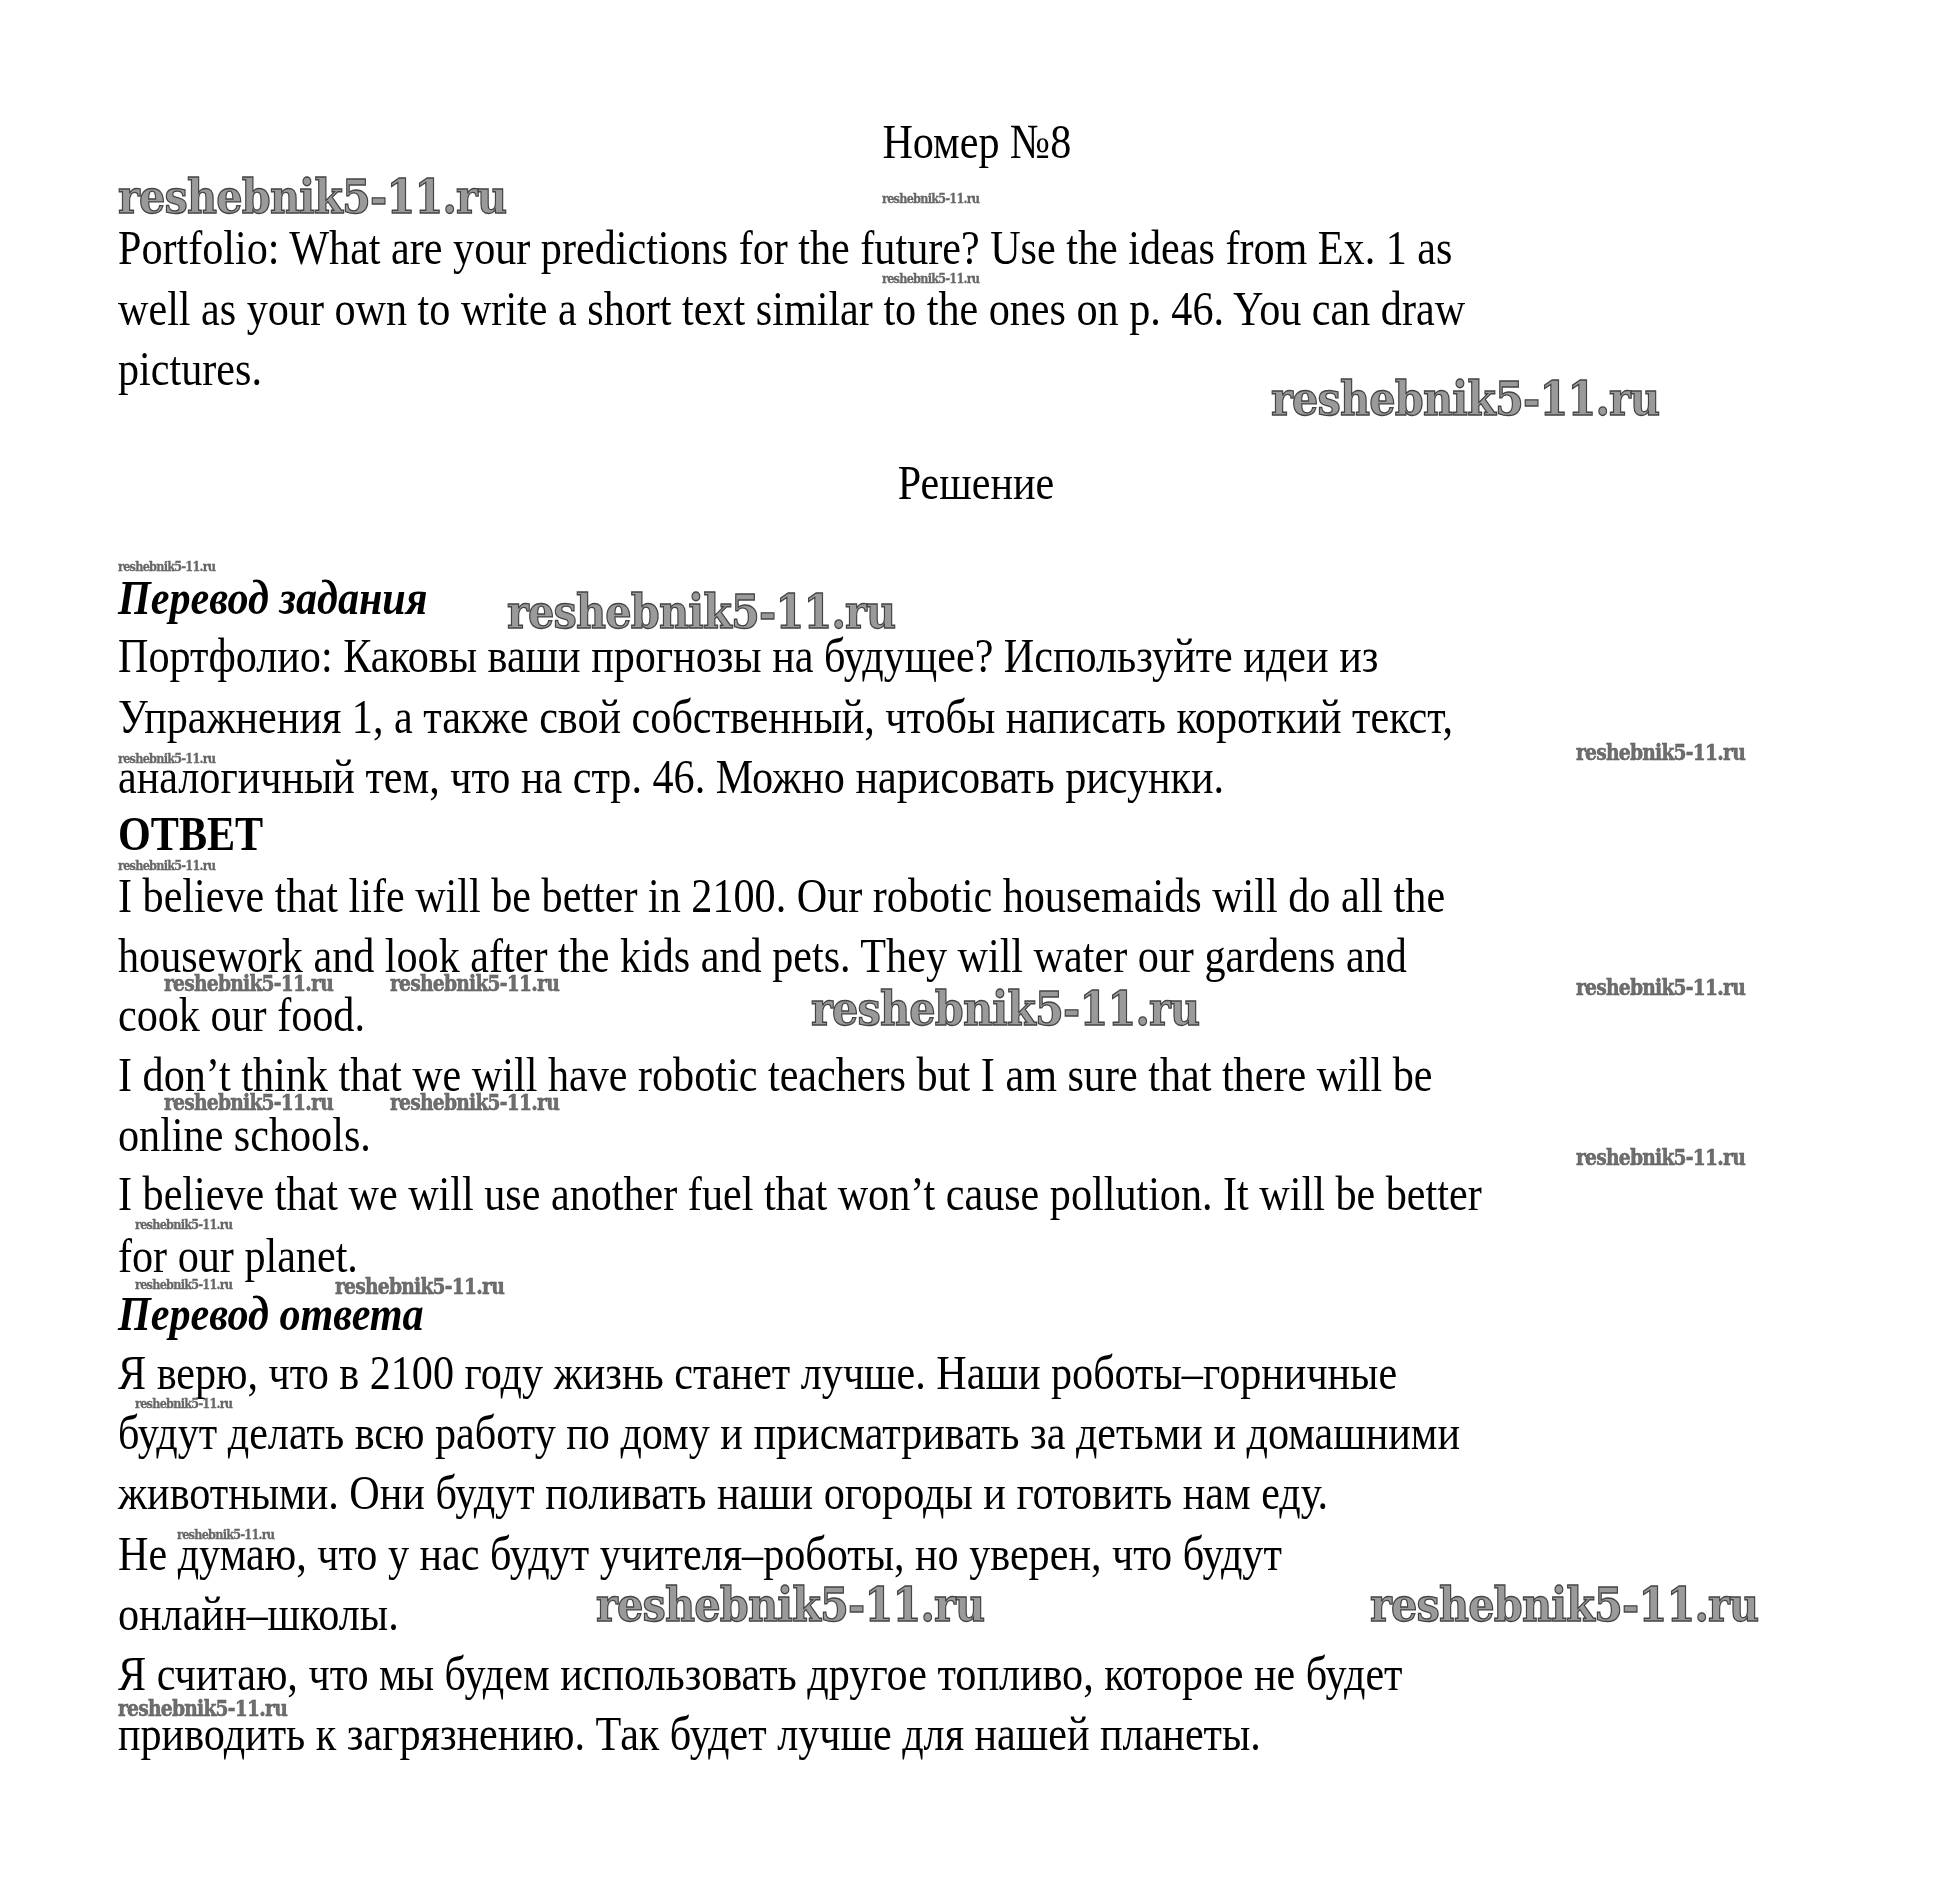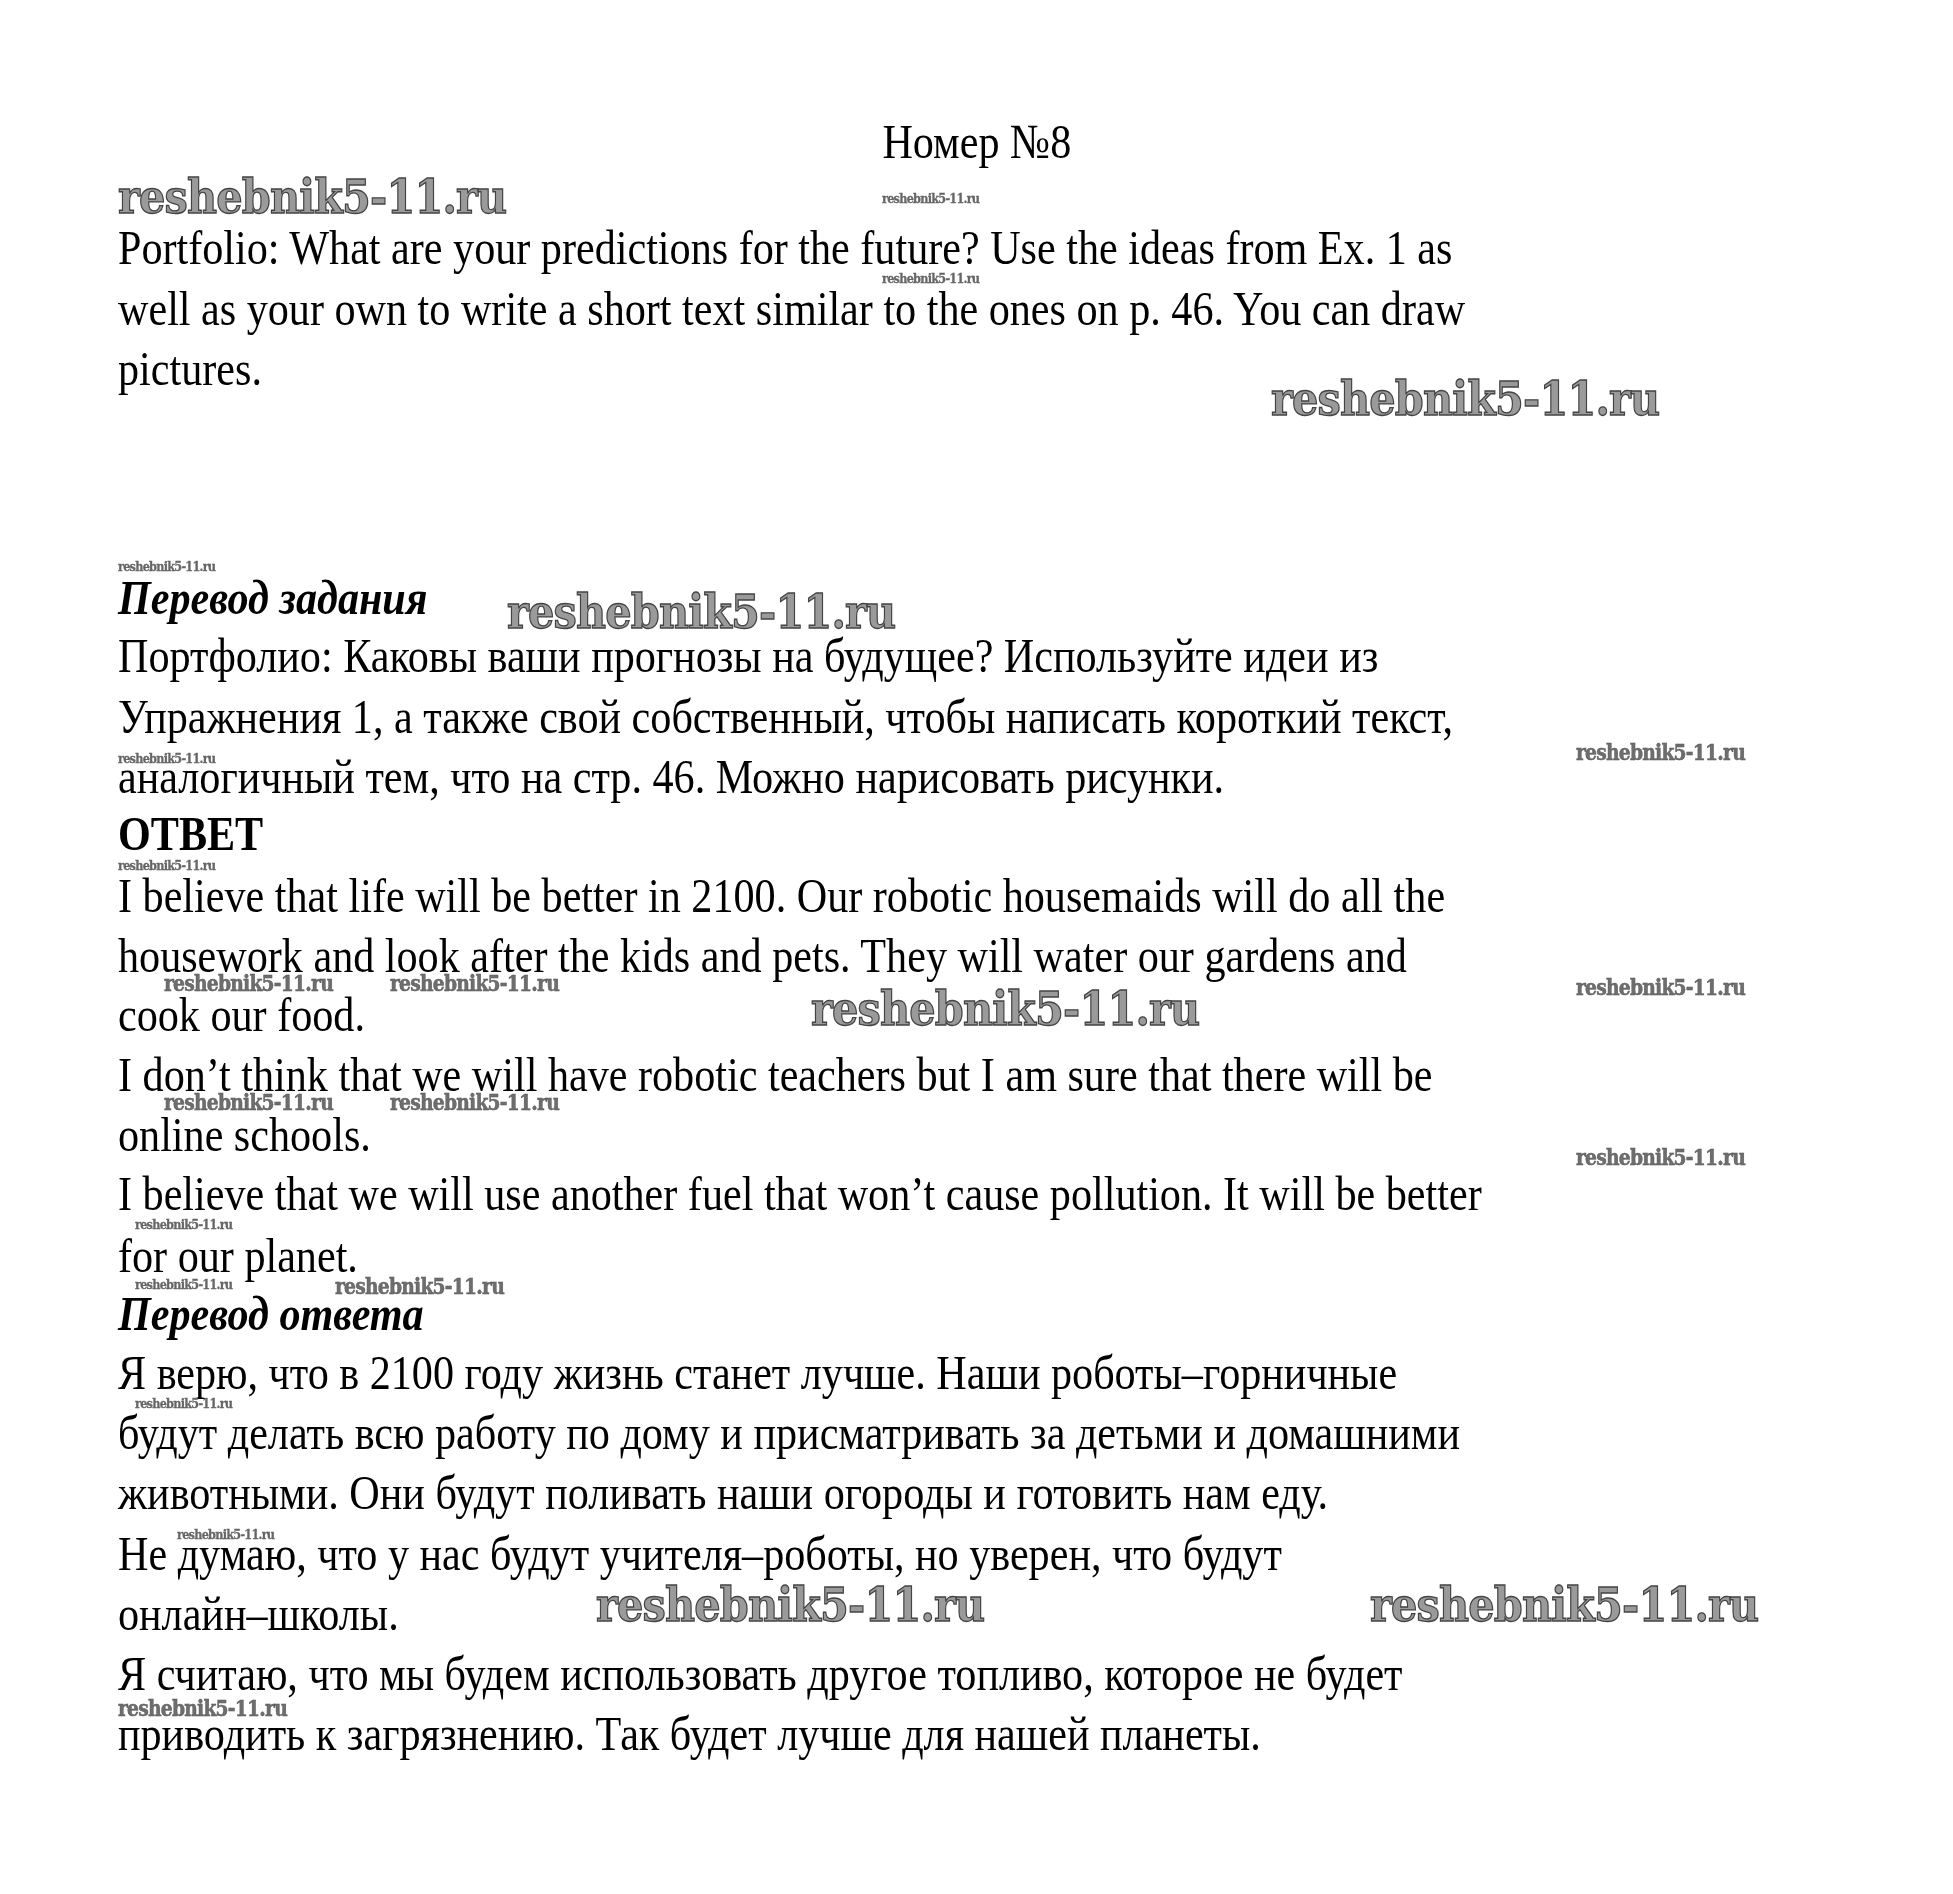--- a/index.html
+++ b/index.html
@@ -42,20 +42,21 @@
   <div class="wm big" style="left:118px; top:170px;">reshebnik5-11.ru</div>
   <div class="wm small" style="left:882px; top:191px;">reshebnik5-11.ru</div>
 
   <div class="line" style="top:223px;">Portfolio: What are your predictions for the future? Use the ideas from Ex. 1 as</div>
   <div class="wm small" style="left:882px; top:271px;">reshebnik5-11.ru</div>
   <div class="line" style="top:284px;">well as your own to write a short text similar to the ones on p. 46. You can draw</div>
   <div class="line" style="top:344px;">pictures.</div>
 
   <div class="wm big" style="left:1271px; top:372px;">reshebnik5-11.ru</div>
 
+  <div class="line center" style="top:458px;"><span>Решение</span></div>
 
   <div class="wm small" style="left:118px; top:559px;">reshebnik5-11.ru</div>
   <div class="line heading-italic" style="top:573px;">Перевод задания</div>
   <div class="wm big" style="left:507px; top:585px;">reshebnik5-11.ru</div>
 
   <div class="line" style="top:631px;">Портфолио: Каковы ваши прогнозы на будущее? Используйте идеи из</div>
   <div class="line" style="top:692px;">Упражнения 1, а также свой собственный, чтобы написать короткий текст,</div>
   <div class="wm small" style="left:118px; top:751px;">reshebnik5-11.ru</div>
   <div class="wm mid" style="left:1576px; top:739px;">reshebnik5-11.ru</div>
   <div class="line" style="top:752px;">аналогичный тем, что на стр. 46. Можно нарисовать рисунки.</div>

